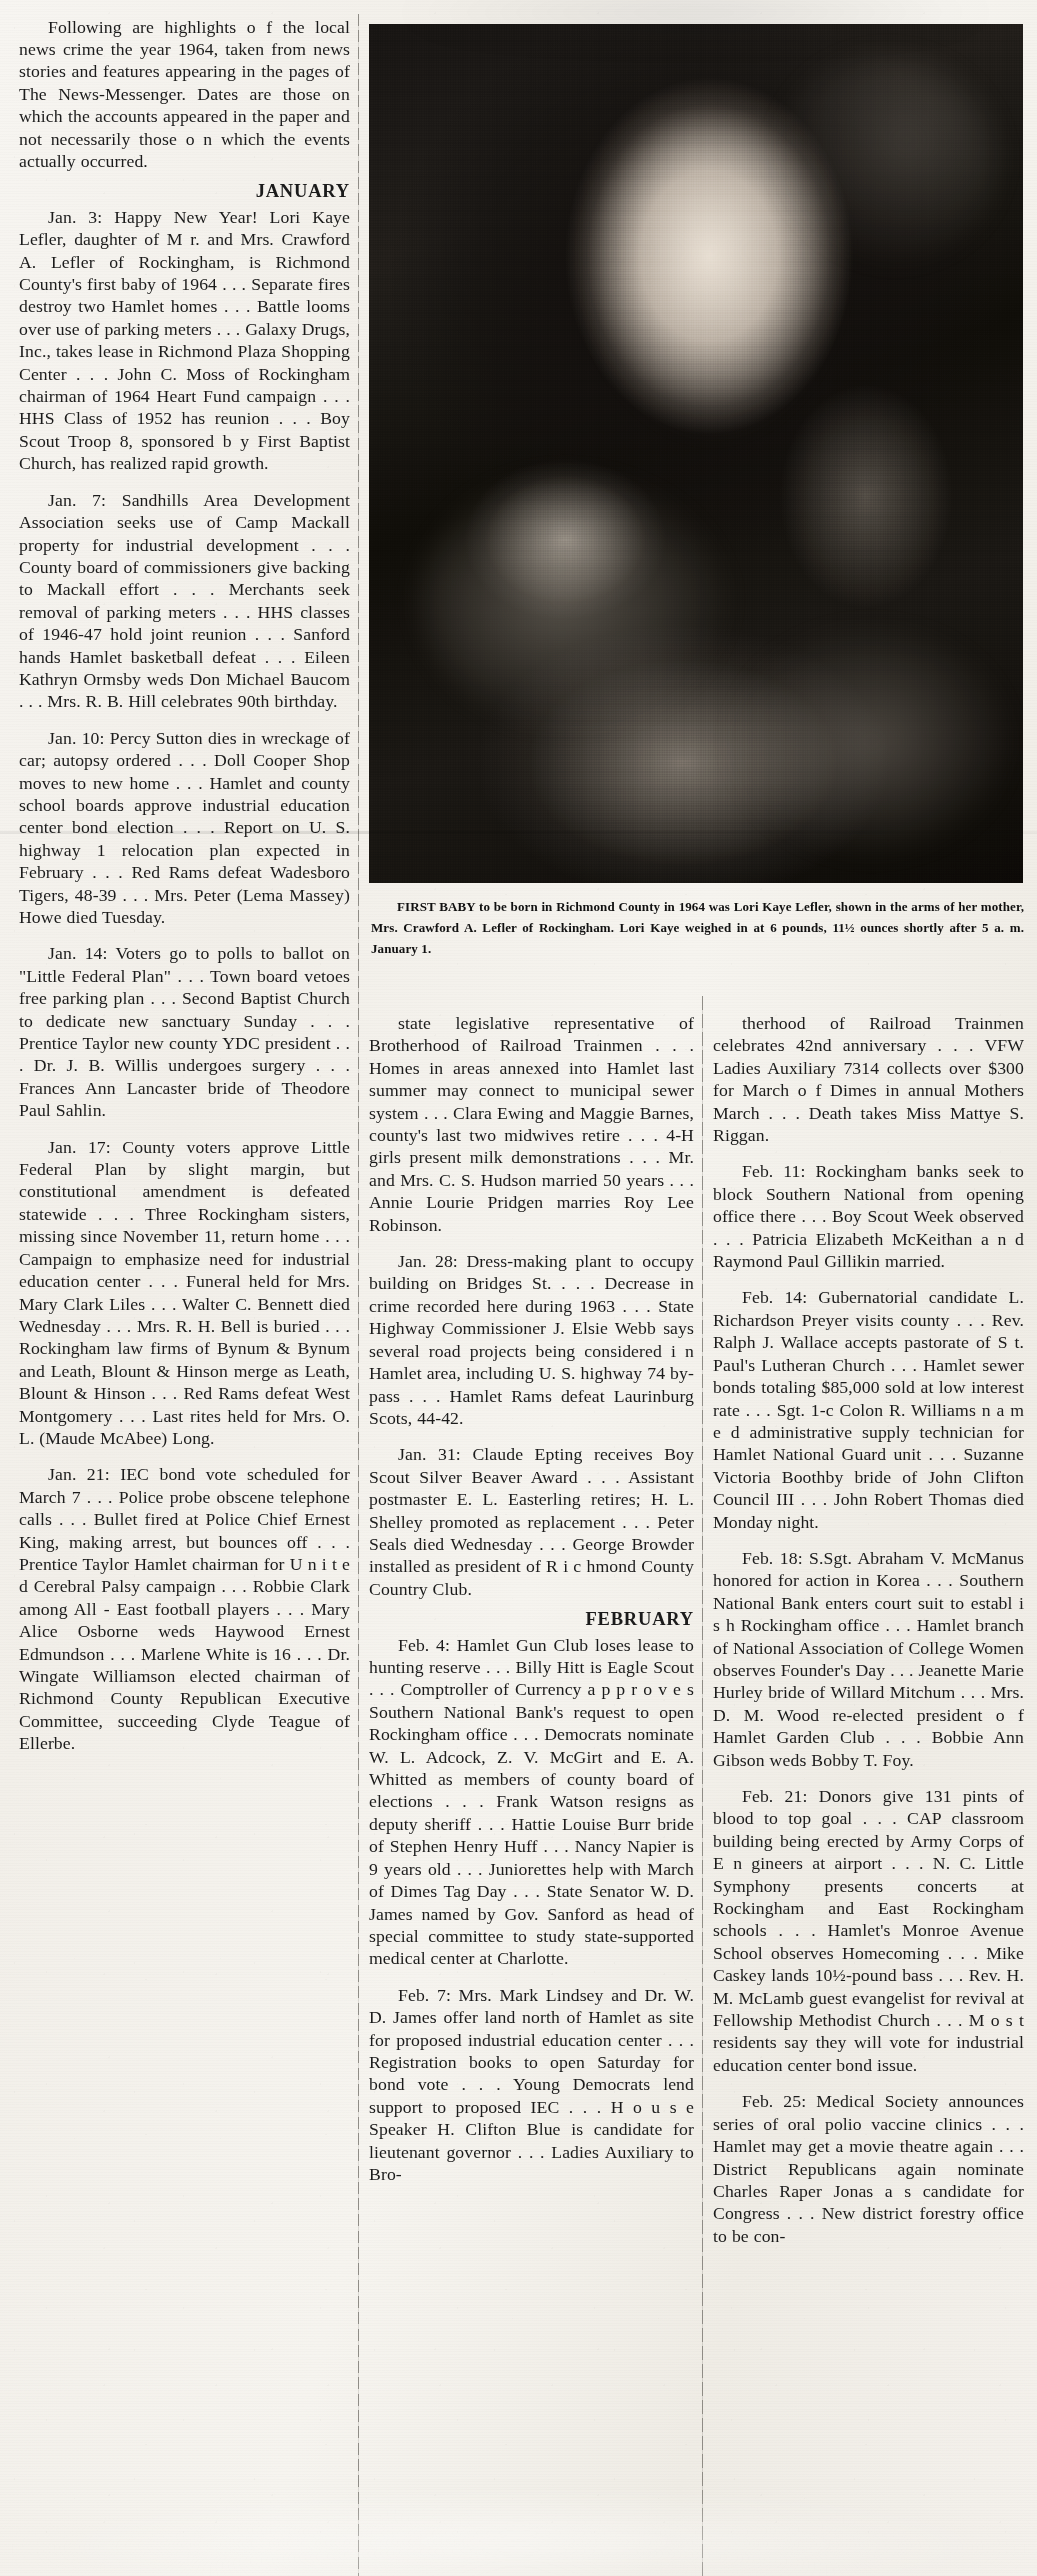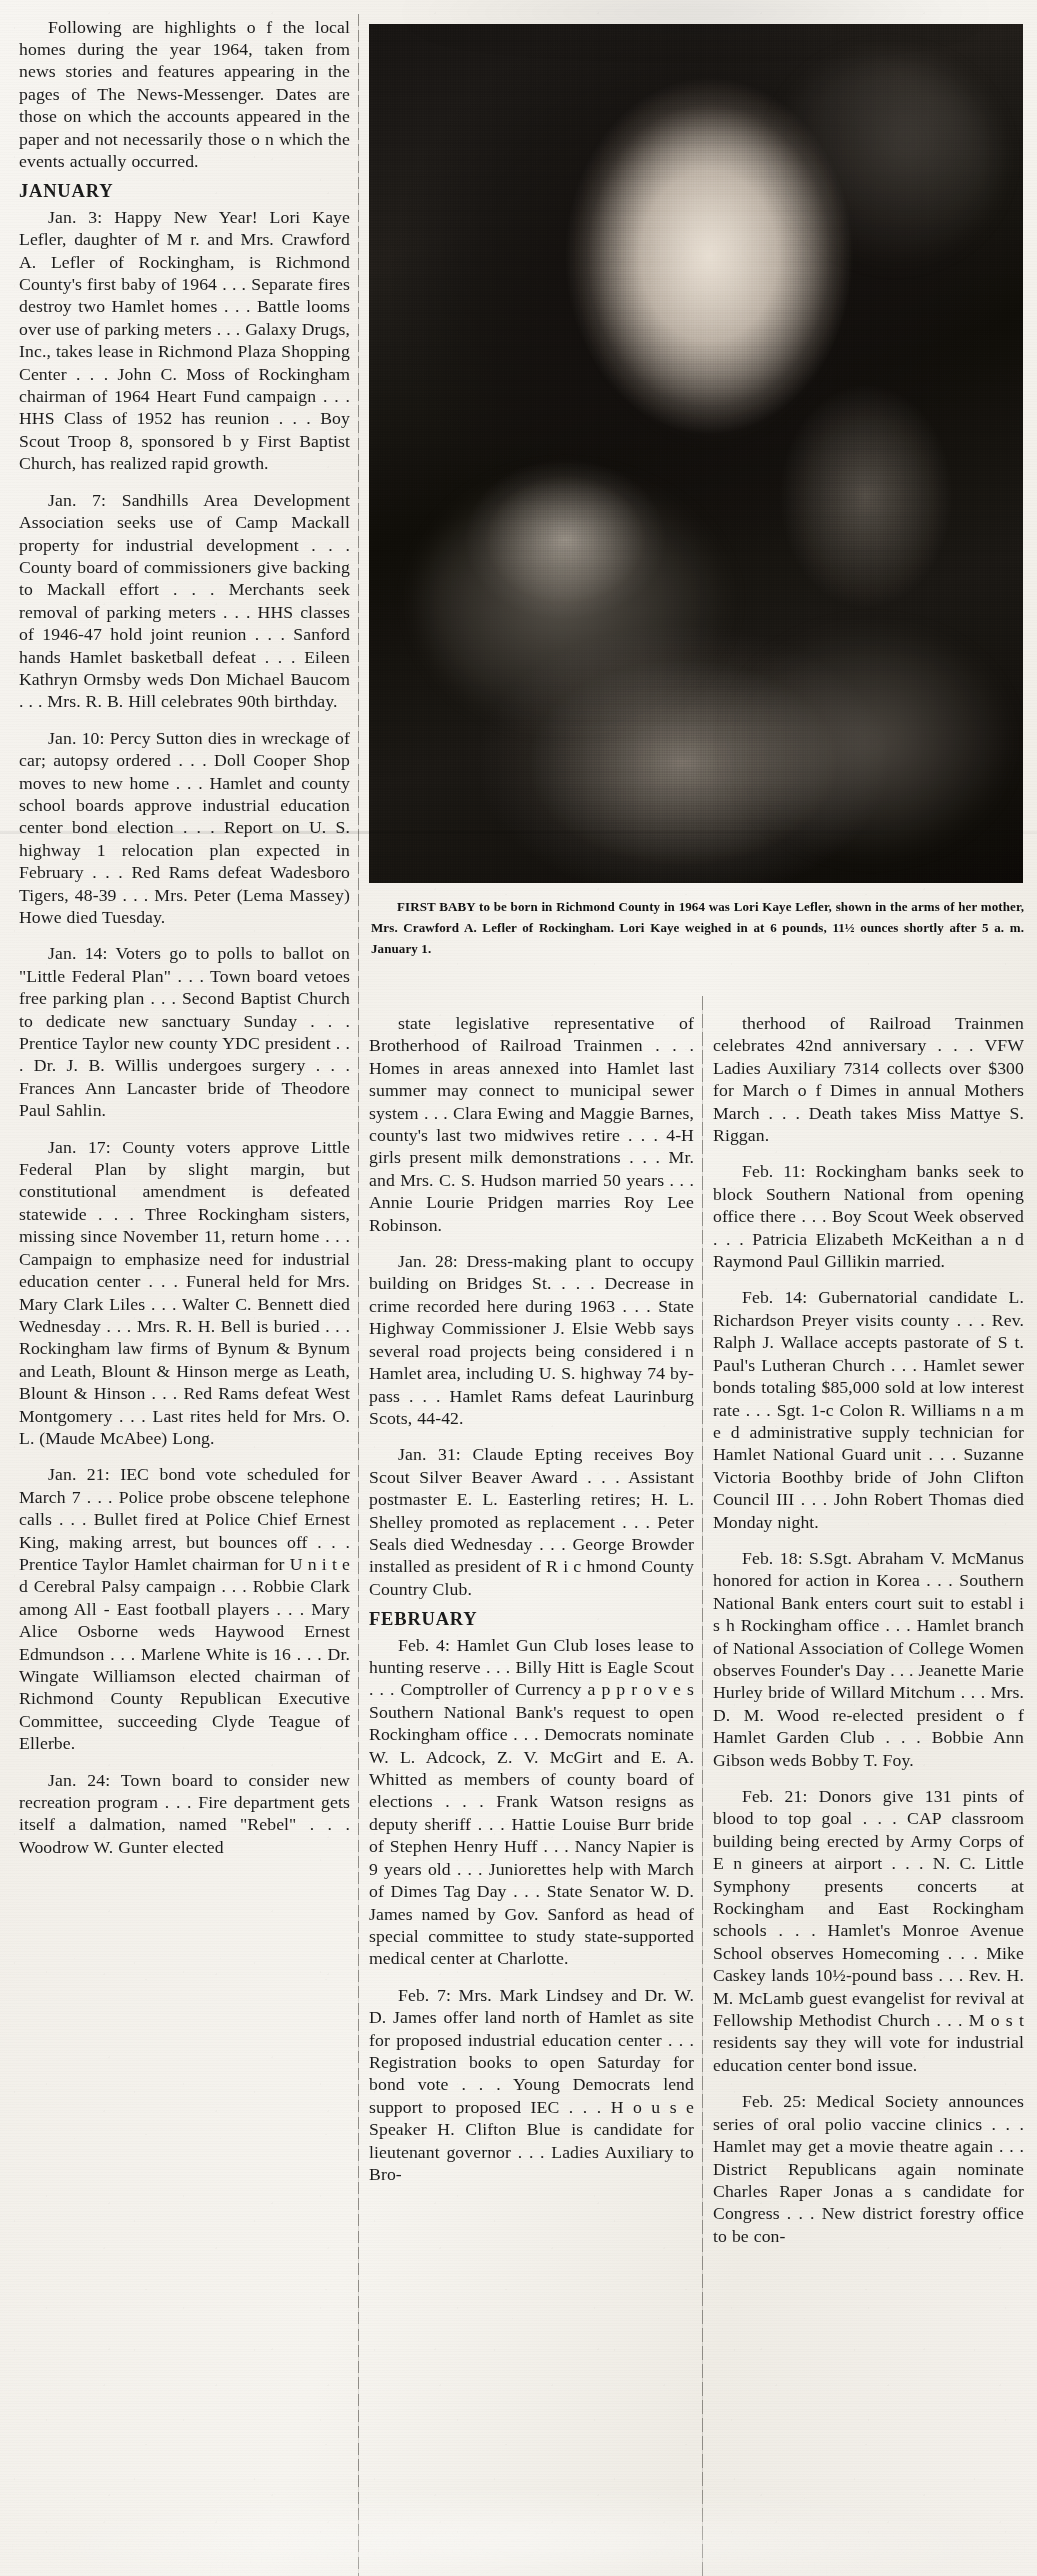--- a/index.html
+++ b/index.html
@@ -47,21 +47,21 @@
   #col3{left:713px; top:1012px;width:311px; height:1556px;font-family:Liberation Serif, serif;}
 
   
   .rule{position:absolute;width:0.9px;background:#8d8a84;opacity:.85;}
   #rule1{left:358px;top:13.7px;height:2562px;
      background:repeating-linear-gradient(180deg,#7e7b75 0 12px,rgba(126,123,117,.25) 12px 16.3px);}
   #rule2{left:702px;top:996px;height:1580px;
      background:repeating-linear-gradient(180deg,#7e7b75 0 13.7px,rgba(126,123,117,.3) 13.7px 18px);}
 
   .month{
-    text-align:left;
+    text-align:right;
     font-weight:bold;
     font-size:18.5px;
     letter-spacing:0.8px;
     margin:7.7px 0 3.4px 0;
     font-family:"Liberation Serif","DejaVu Serif",serif;
   }
   .para{margin:0 0 0 0;text-indent:29px;}
   .para + .para{margin-top:14px;}
   .lead{text-indent:29px;margin:0 0 1.7px 0;}
 
@@ -124,29 +124,28 @@
     <div class="halo" style="left:52px;top:447px;width:309px;height:258px;background:radial-gradient(ellipse at 45% 50%, rgba(225,215,200,.32), rgba(0,0,0,0) 72%);"></div>
     <div class="halo" style="left:361px;top:601px;width:283px;height:232px;background:radial-gradient(ellipse at 50% 50%, rgba(215,204,190,.28), rgba(0,0,0,0) 72%);"></div>
     <div class="halo" style="left:404px;top:34px;width:223px;height:206px;background:radial-gradient(ellipse at 60% 40%, rgba(190,180,168,.22), rgba(0,0,0,0) 74%);"></div>
   </div>
 
   <div id="caption">
     <span class="ind">FIRST BABY to be born in Richmond County in 1964 was Lori Kaye Lefler, shown in the arms of her mother, Mrs. Crawford A. Lefler of Rockingham. Lori Kaye weighed in at 6 pounds, 11½ ounces shortly after 5 a. m. January 1.</span>
   </div>
 
   <div class="col" id="col1">
-    <div class="lead">Following are highlights o f the local homes during the year 1964, taken from news stories and features appearing in the pages of The News-Messenger. Dates are those on which the accounts appeared in the paper and not necessarily those o n which the events actually occurred.</div>
+    <div class="lead">Following are highlights o f the local news crime the year 1964, taken from news stories and features appearing in the pages of The News-Messenger. Dates are those on which the accounts appeared in the paper and not necessarily those o n which the events actually occurred.</div>
     <div class="month">JANUARY</div>
     <div class="para">Jan. 3: Happy New Year! Lori Kaye Lefler, daughter of M r. and Mrs. Crawford A. Lefler of Rockingham, is Richmond County's first baby of 1964 . . . Separate fires destroy two Hamlet homes . . . Battle looms over use of parking meters . . . Galaxy Drugs, Inc., takes lease in Richmond Plaza Shopping Center . . . John C. Moss of Rockingham chairman of 1964 Heart Fund campaign . . . HHS Class of 1952 has reunion . . . Boy Scout Troop 8, sponsored b y First Baptist Church, has realized rapid growth.</div>
     <div class="para">Jan. 7: Sandhills Area Development Association seeks use of Camp Mackall property for industrial development . . . County board of commissioners give backing to Mackall effort . . . Merchants seek removal of parking meters . . . HHS classes of 1946-47 hold joint reunion . . . Sanford hands Hamlet basketball defeat . . . Eileen Kathryn Ormsby weds Don Michael Baucom . . . Mrs. R. B. Hill celebrates 90th birthday.</div>
     <div class="para">Jan. 10: Percy Sutton dies in wreckage of car; autopsy ordered . . . Doll Cooper Shop moves to new home . . . Hamlet and county school boards approve industrial education center bond election . . . Report on U. S. highway 1 relocation plan expected in February . . . Red Rams defeat Wadesboro Tigers, 48-39 . . . Mrs. Peter (Lema Massey) Howe died Tuesday.</div>
     <div class="para">Jan. 14: Voters go to polls to ballot on "Little Federal Plan" . . . Town board vetoes free parking plan . . . Second Baptist Church to dedicate new sanctuary Sunday . . . Prentice Taylor new county YDC president . . . Dr. J. B. Willis undergoes surgery . . . Frances Ann Lancaster bride of Theodore Paul Sahlin.</div>
     <div class="para">Jan. 17: County voters approve Little Federal Plan by slight margin, but constitutional amendment is defeated statewide . . . Three Rockingham sisters, missing since November 11, return home . . . Campaign to emphasize need for industrial education center . . . Funeral held for Mrs. Mary Clark Liles . . . Walter C. Bennett died Wednesday . . . Mrs. R. H. Bell is buried . . . Rockingham law firms of Bynum &amp; Bynum and Leath, Blount &amp; Hinson merge as Leath, Blount &amp; Hinson . . . Red Rams defeat West Montgomery . . . Last rites held for Mrs. O. L. (Maude McAbee) Long.</div>
     <div class="para">Jan. 21: IEC bond vote scheduled for March 7 . . . Police probe obscene telephone calls . . . Bullet fired at Police Chief Ernest King, making arrest, but bounces off . . . Prentice Taylor Hamlet chairman for U n i t e d Cerebral Palsy campaign . . . Robbie Clark among All - East football players . . . Mary Alice Osborne weds Haywood Ernest Edmundson . . . Marlene White is 16 . . . Dr. Wingate Williamson elected chairman of Richmond County Republican Executive Committee, succeeding Clyde Teague of Ellerbe.</div>
-    <div class="para">Jan. 24: Town board to consider new recreation program . . . Fire department gets itself a dalmation, named "Rebel" . . . Woodrow W. Gunter elected</div>
   </div>
 
   <div class="col" id="col2">
     <div class="para">state legislative representative of Brotherhood of Railroad Trainmen . . . Homes in areas annexed into Hamlet last summer may connect to municipal sewer system . . . Clara Ewing and Maggie Barnes, county's last two midwives retire . . . 4-H girls present milk demonstrations . . . Mr. and Mrs. C. S. Hudson married 50 years . . . Annie Lourie Pridgen marries Roy Lee Robinson.</div>
     <div class="para">Jan. 28: Dress-making plant to occupy building on Bridges St. . . . Decrease in crime recorded here during 1963 . . . State Highway Commissioner J. Elsie Webb says several road projects being considered i n Hamlet area, including U. S. highway 74 by-pass . . . Hamlet Rams defeat Laurinburg Scots, 44-42.</div>
     <div class="para">Jan. 31: Claude Epting receives Boy Scout Silver Beaver Award . . . Assistant postmaster E. L. Easterling retires; H. L. Shelley promoted as replacement . . . Peter Seals died Wednesday . . . George Browder installed as president of R i c hmond County Country Club.</div>
     <div class="month">FEBRUARY</div>
     <div class="para">Feb. 4: Hamlet Gun Club loses lease to hunting reserve . . . Billy Hitt is Eagle Scout . . . Comptroller of Currency a p p r o v e s Southern National Bank's request to open Rockingham office . . . Democrats nominate W. L. Adcock, Z. V. McGirt and E. A. Whitted as members of county board of elections . . . Frank Watson resigns as deputy sheriff . . . Hattie Louise Burr bride of Stephen Henry Huff . . . Nancy Napier is 9 years old . . . Juniorettes help with March of Dimes Tag Day . . . State Senator W. D. James named by Gov. Sanford as head of special committee to study state-supported medical center at Charlotte.</div>
     <div class="para">Feb. 7: Mrs. Mark Lindsey and Dr. W. D. James offer land north of Hamlet as site for proposed industrial education center . . . Registration books to open Saturday for bond vote . . . Young Democrats lend support to proposed IEC . . . H o u s e Speaker H. Clifton Blue is candidate for lieutenant governor . . . Ladies Auxiliary to Bro-</div>
   </div>

